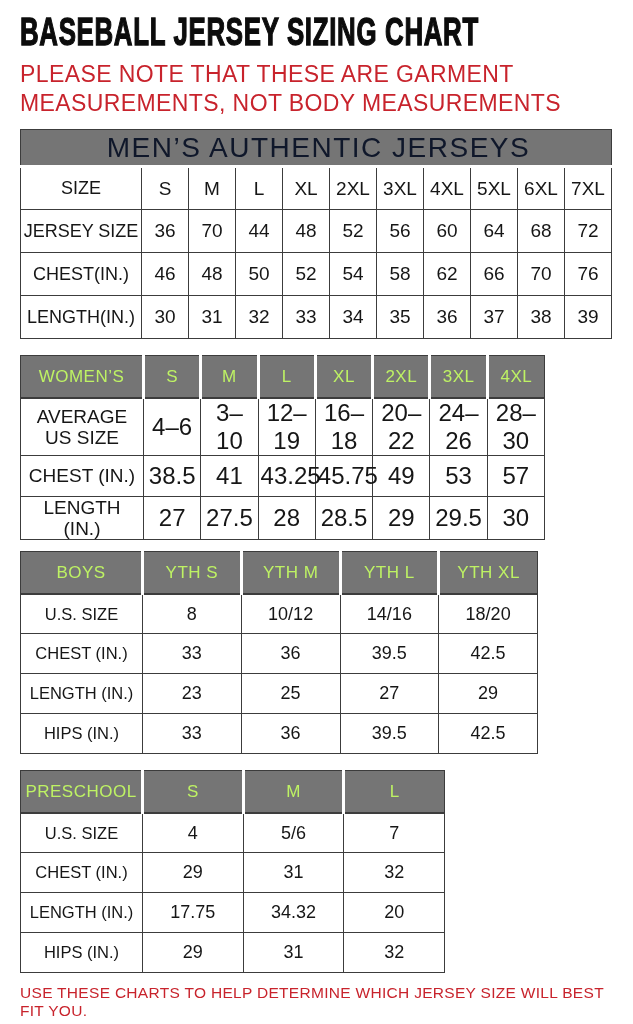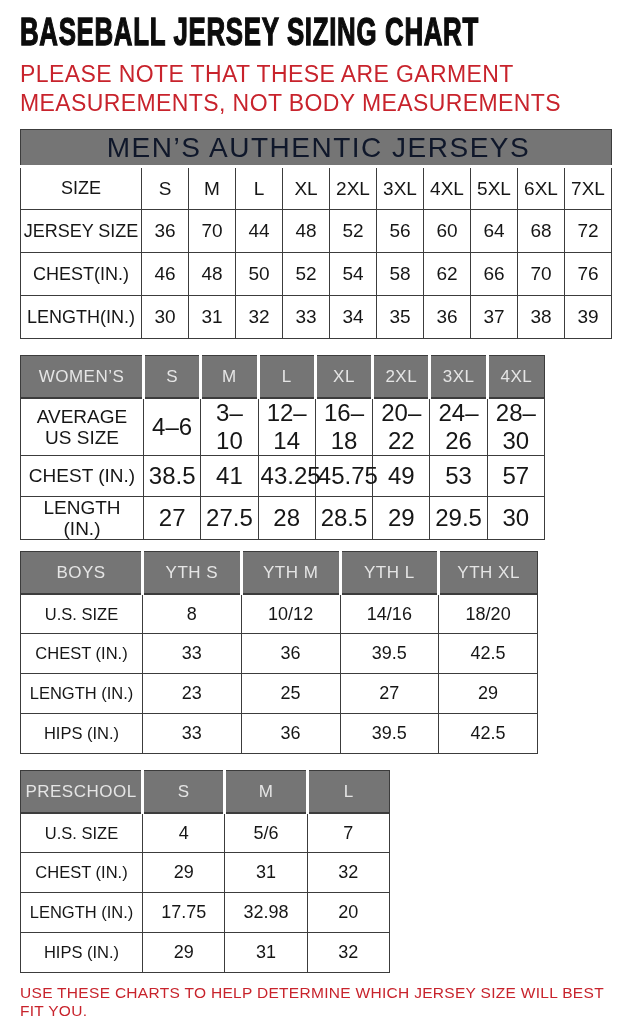--- a/index.html
+++ b/index.html
@@ -33,21 +33,21 @@
     text-align:center;vertical-align:middle;padding:0 2px;
     font-size:17px;color:#161616;
   }
   .banner{
     background:var(--gray);color:#0f172a;
     font-size:28px;letter-spacing:1.5px;height:37px;
     border-bottom:3px solid #ffffff;
     padding-left:7px;
   }
   .hdr{
-    background:var(--gray);color:#e5e5e5;
+    background:var(--gray);color:#bef264;
     font-size:17px;height:42px;letter-spacing:.5px;
     border-left:3px solid #ffffff;border-right:3px solid #ffffff;
     border-bottom:2px solid var(--line);
   }
   .hdr:first-child{border-left:1px solid var(--line);}
   .hdr:last-child{border-right:1px solid var(--line);}
   .plainhdr{height:43px;font-size:19px;}
   .rowlabel{font-size:18px;}
   .cell{font-size:19px;}
   
@@ -61,21 +61,21 @@
   .tbl1 .cell{font-size:24px;}
   .tbl1 .rowlabel,.tbl1 .cell{height:41px;}
   .tbl1 tr:nth-child(2) td{height:46px;}
   
   .tbl2{width:518px;margin-top:11px;}
   .tbl2 col.c0{width:122px;}
   .tbl2 .rowlabel{font-size:16.5px;}
   .tbl2 .cell{font-size:18px;}
   .tbl2 .rowlabel,.tbl2 .cell{height:40px;}
   
-  .tbl3{width:370px;margin-top:16px;}
+  .tbl3{width:425px;margin-top:16px;}
   .tbl3 col.c0{width:122px;}
   .tbl3 .rowlabel{font-size:16.5px;}
   .tbl3 .cell{font-size:18px;}
   .tbl3 .rowlabel,.tbl3 .cell{height:40px;}
   .footer{
     margin-top:11px;color:var(--red);
     font-size:15.5px;letter-spacing:.3px;font-weight:normal;
   }
 </style>
 </head>
@@ -179,21 +179,21 @@
             <td class="hdr">L</td>
             <td class="hdr">XL</td>
             <td class="hdr">2XL</td>
             <td class="hdr">3XL</td>
             <td class="hdr">4XL</td>
           </tr>
           <tr>
             <td class="rowlabel">AVERAGE US SIZE</td>
             <td class="cell">4–6</td>
             <td class="cell">3–10</td>
-            <td class="cell">12–14</td>
+            <td class="cell">12–19</td>
             <td class="cell">16–18</td>
             <td class="cell">20–22</td>
             <td class="cell">24–26</td>
             <td class="cell">28–30</td>
           </tr>
           <tr>
             <td class="rowlabel">CHEST (IN.)</td>
             <td class="cell">38.5</td>
             <td class="cell">41</td>
             <td class="cell">43.25</td>
@@ -286,21 +286,21 @@
           </tr>
           <tr>
             <td class="rowlabel">CHEST (IN.)</td>
             <td class="cell">29</td>
             <td class="cell">31</td>
             <td class="cell">32</td>
           </tr>
           <tr>
             <td class="rowlabel">LENGTH (IN.)</td>
             <td class="cell">17.75</td>
-            <td class="cell">32.98</td>
+            <td class="cell">34.32</td>
             <td class="cell">20</td>
           </tr>
           <tr>
             <td class="rowlabel">HIPS (IN.)</td>
             <td class="cell">29</td>
             <td class="cell">31</td>
             <td class="cell">32</td>
           </tr>
         </tbody>
       </table>

